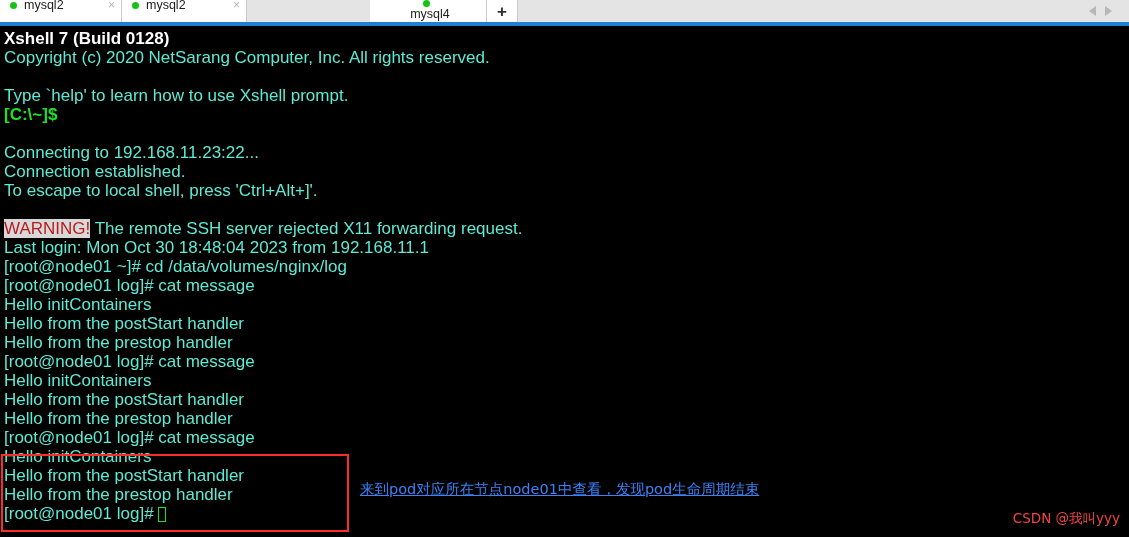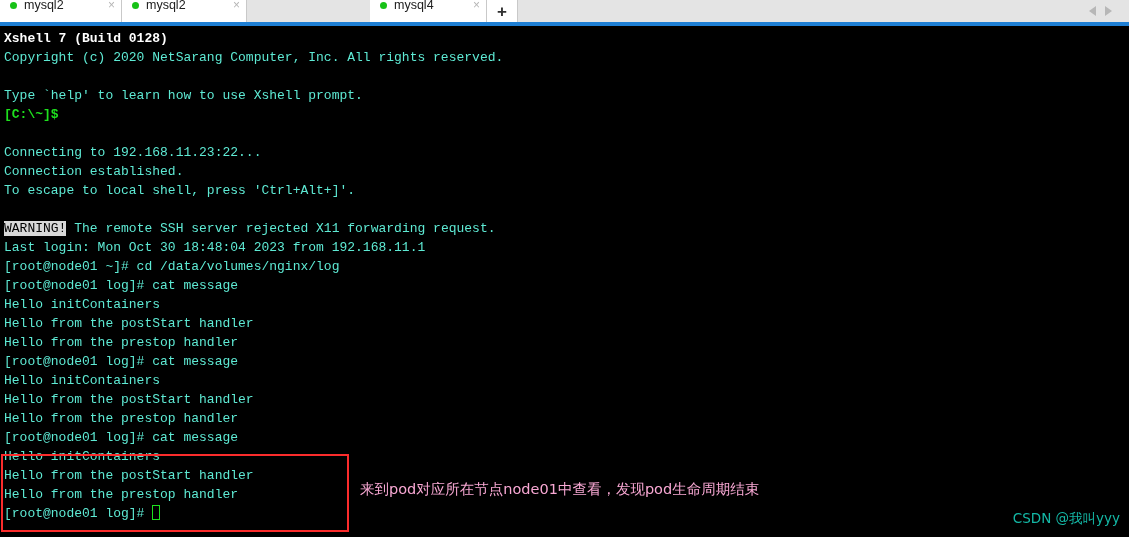--- a/index.html
+++ b/index.html
@@ -63,21 +63,21 @@
     font-size: 12px;
     line-height: 1;
     color: #b6b6b6;
     flex: 0 0 auto;
   }
   .tab.active .tab-close { color: #cfe9fb; }
 
   .tab-w1 { width: 122px; }
   .tab-w2 { width: 125px; }
   .tab-w3 { width: 123px; margin-top: 28px; }
-  .tab-w4 { width: 117px; }
+  .tab-w4 { width: 117px; flex-direction: column; }
 
   #newtab {
     width: 30px;
     height: 22px;
     display: flex;
     align-items: center;
     justify-content: center;
     background: #ffffff;
     border-right: 1px solid #c9c9c9;
     color: #303030;
@@ -120,32 +120,32 @@
     left: 0; top: 26px;
     width: 1129px;
     height: 511px;
     background: #000000;
     overflow: hidden;
   }
   #termlines {
     position: absolute;
     left: 4px;
     top: 3px;
-    font-family: Liberation Mono, monospace;
-    font-size: 13px;
+    font-family: Liberation Sans, sans-serif;
+    font-size: 17px;
     line-height: 19px;
     color: #d8d8d8;
     white-space: pre;
     letter-spacing: 0px;
   }
   .tline { height: 19px; white-space: pre; }
   .c-white  { color: #5eead4; }
   .c-bold   { color: #ffffff; font-weight: bold; }
   .c-green  { color: #1ee01e; font-weight: bold; }
-  .c-inv    { background: #d8d8d8; color: #000000; }
+  .c-inv    { background: #d8d8d8; color: #b91c1c; }
 
   .cursor {
     display: inline-block;
     width: 8px;
     height: 15px;
     border: 1px solid #1ee01e;
     box-sizing: border-box;
     vertical-align: -3px;
   }
 
@@ -157,31 +157,32 @@
     width: 348px;
     height: 78px;
     border: 2px solid #fb2c2c;
     box-sizing: border-box;
     pointer-events: none;
   }
   #annotation {
     position: absolute;
     left: 360px;
     top: 454px;
-    color: #f9a8d4;
+    color: #3b82f6;
     font-family: "DejaVu Sans", "Liberation Sans", sans-serif;
     font-size: 14.5px;
     line-height: 18px;
     white-space: nowrap;
+    text-decoration: underline;
   }
   #watermark {
     position: absolute;
     right: 9px;
     bottom: 9px;
-    color: #14b8a6;
+    color: #ef4444;
     font-family: "DejaVu Sans", "Liberation Sans", sans-serif;
     font-size: 13.5px;
     white-space: nowrap;
   }
 </style>
 </head>
 <body>
 
 <div id="tabbar">
 

